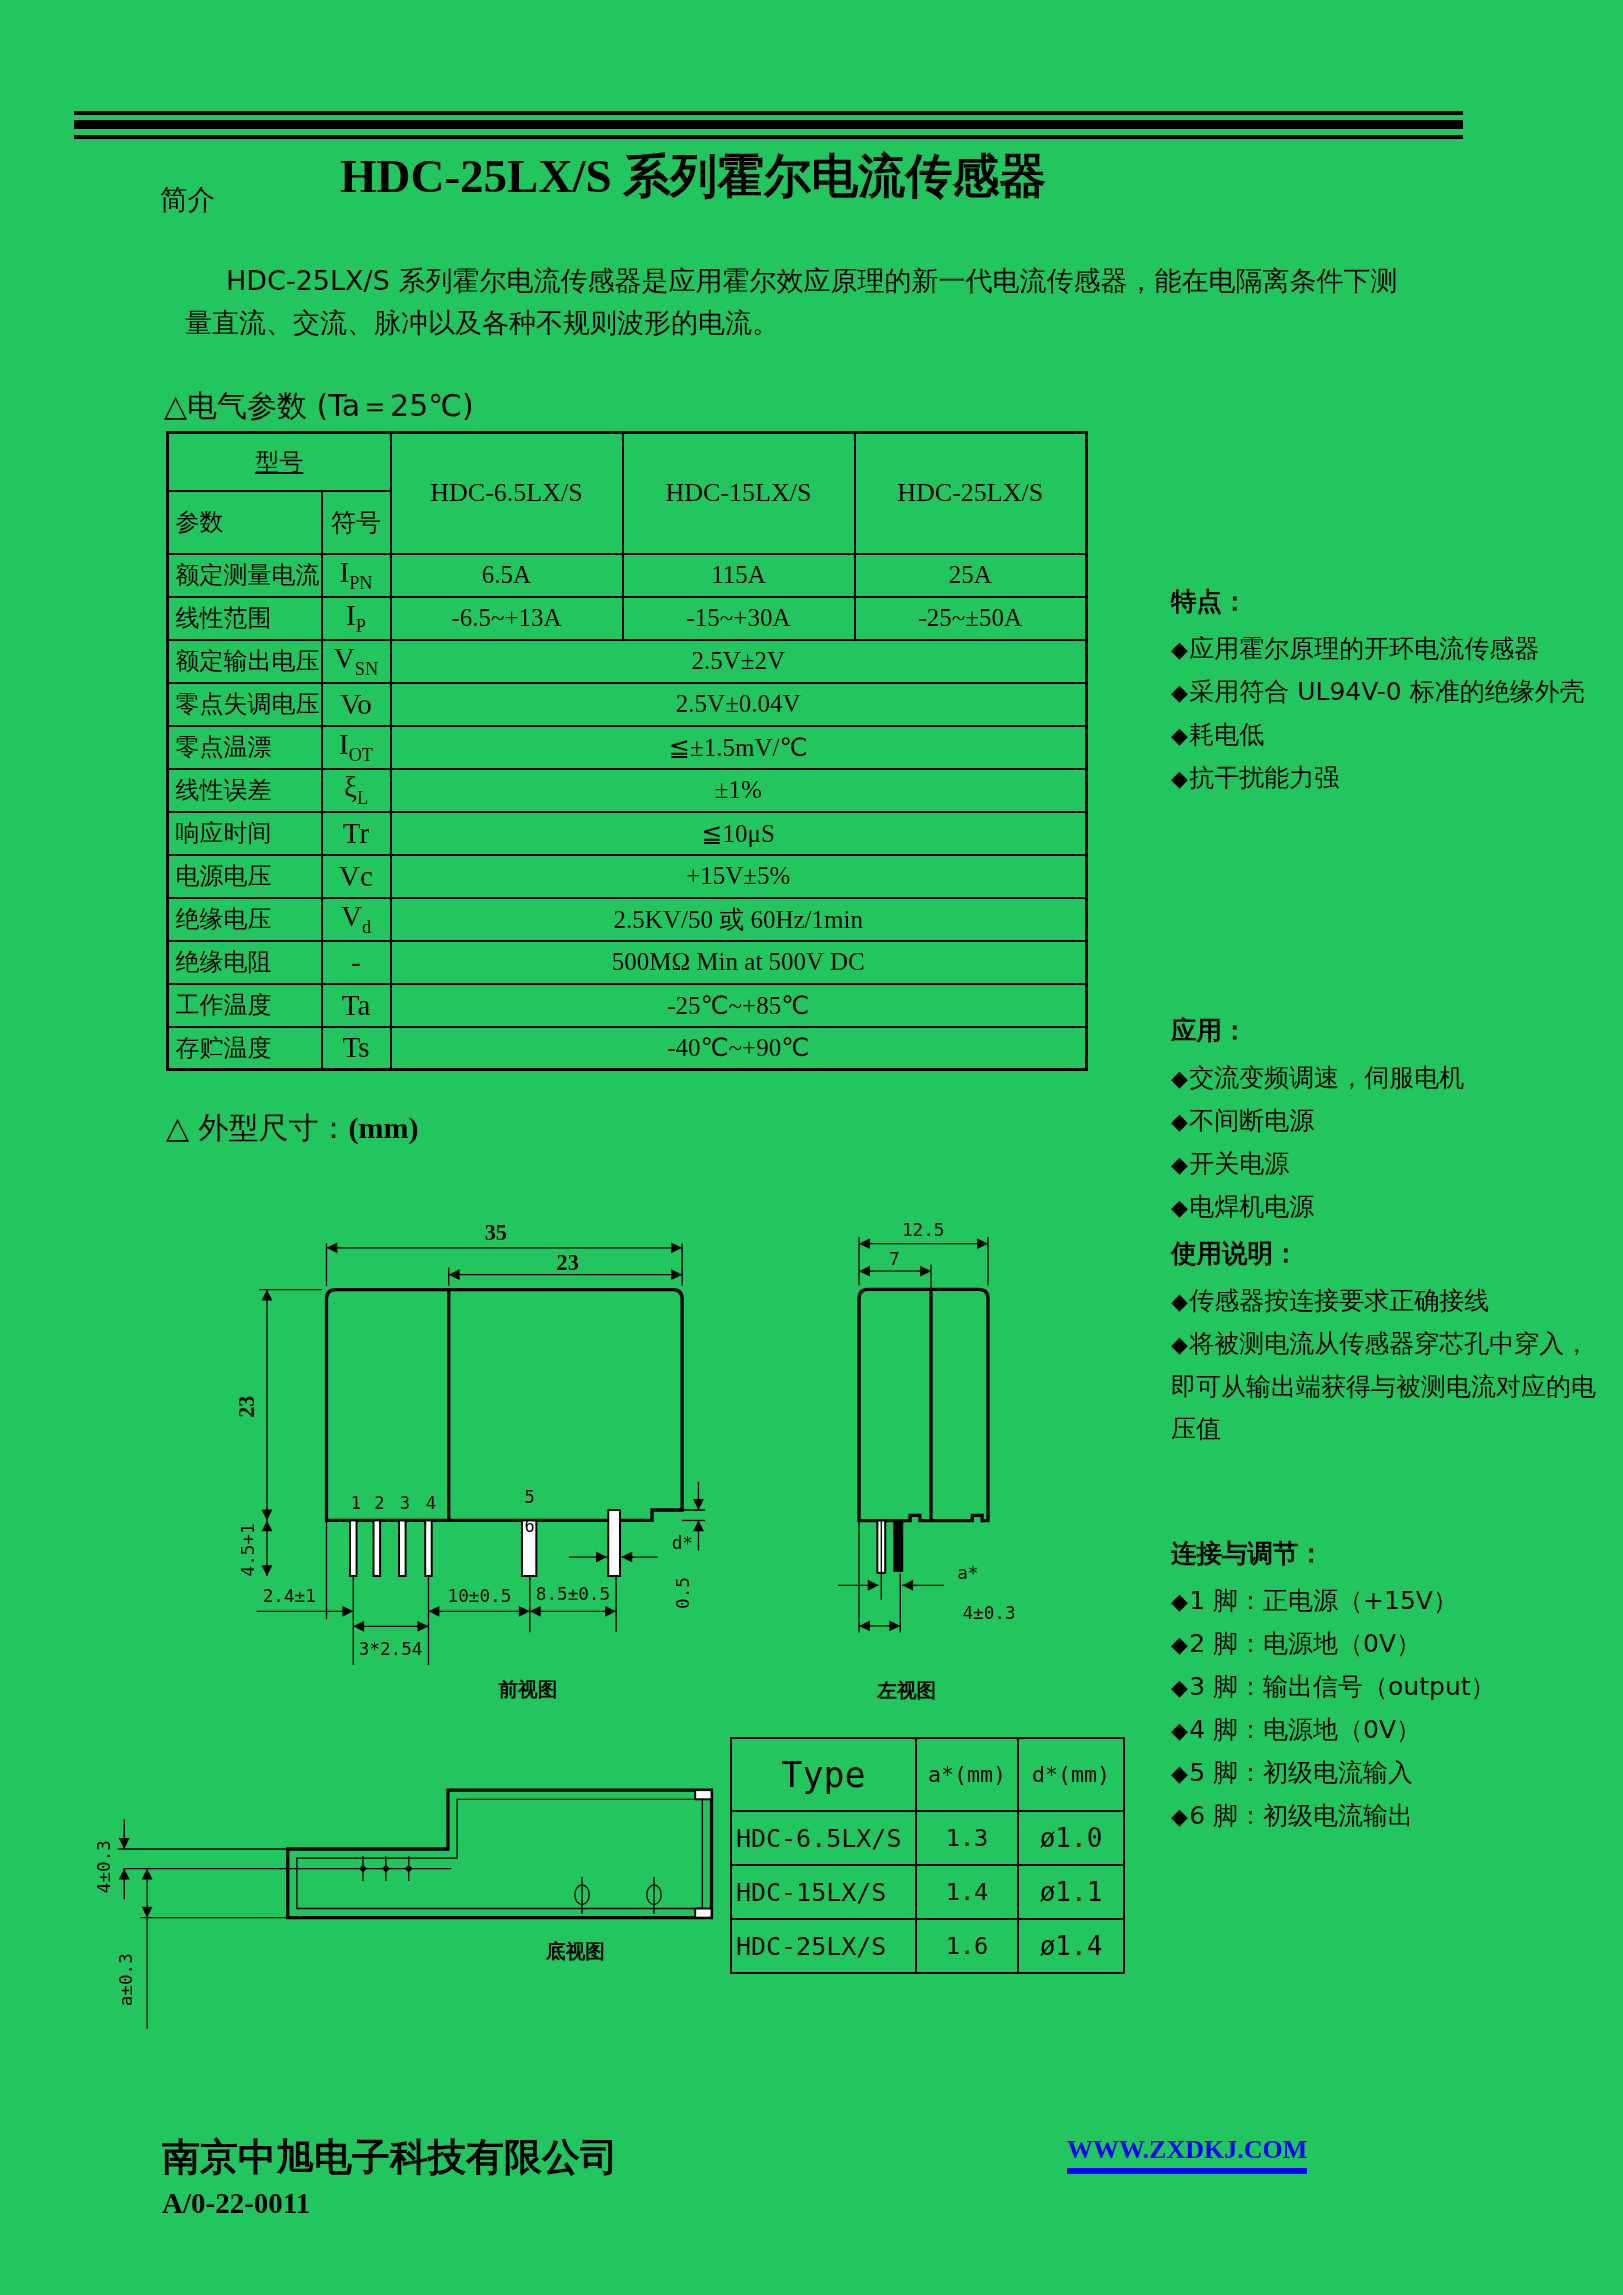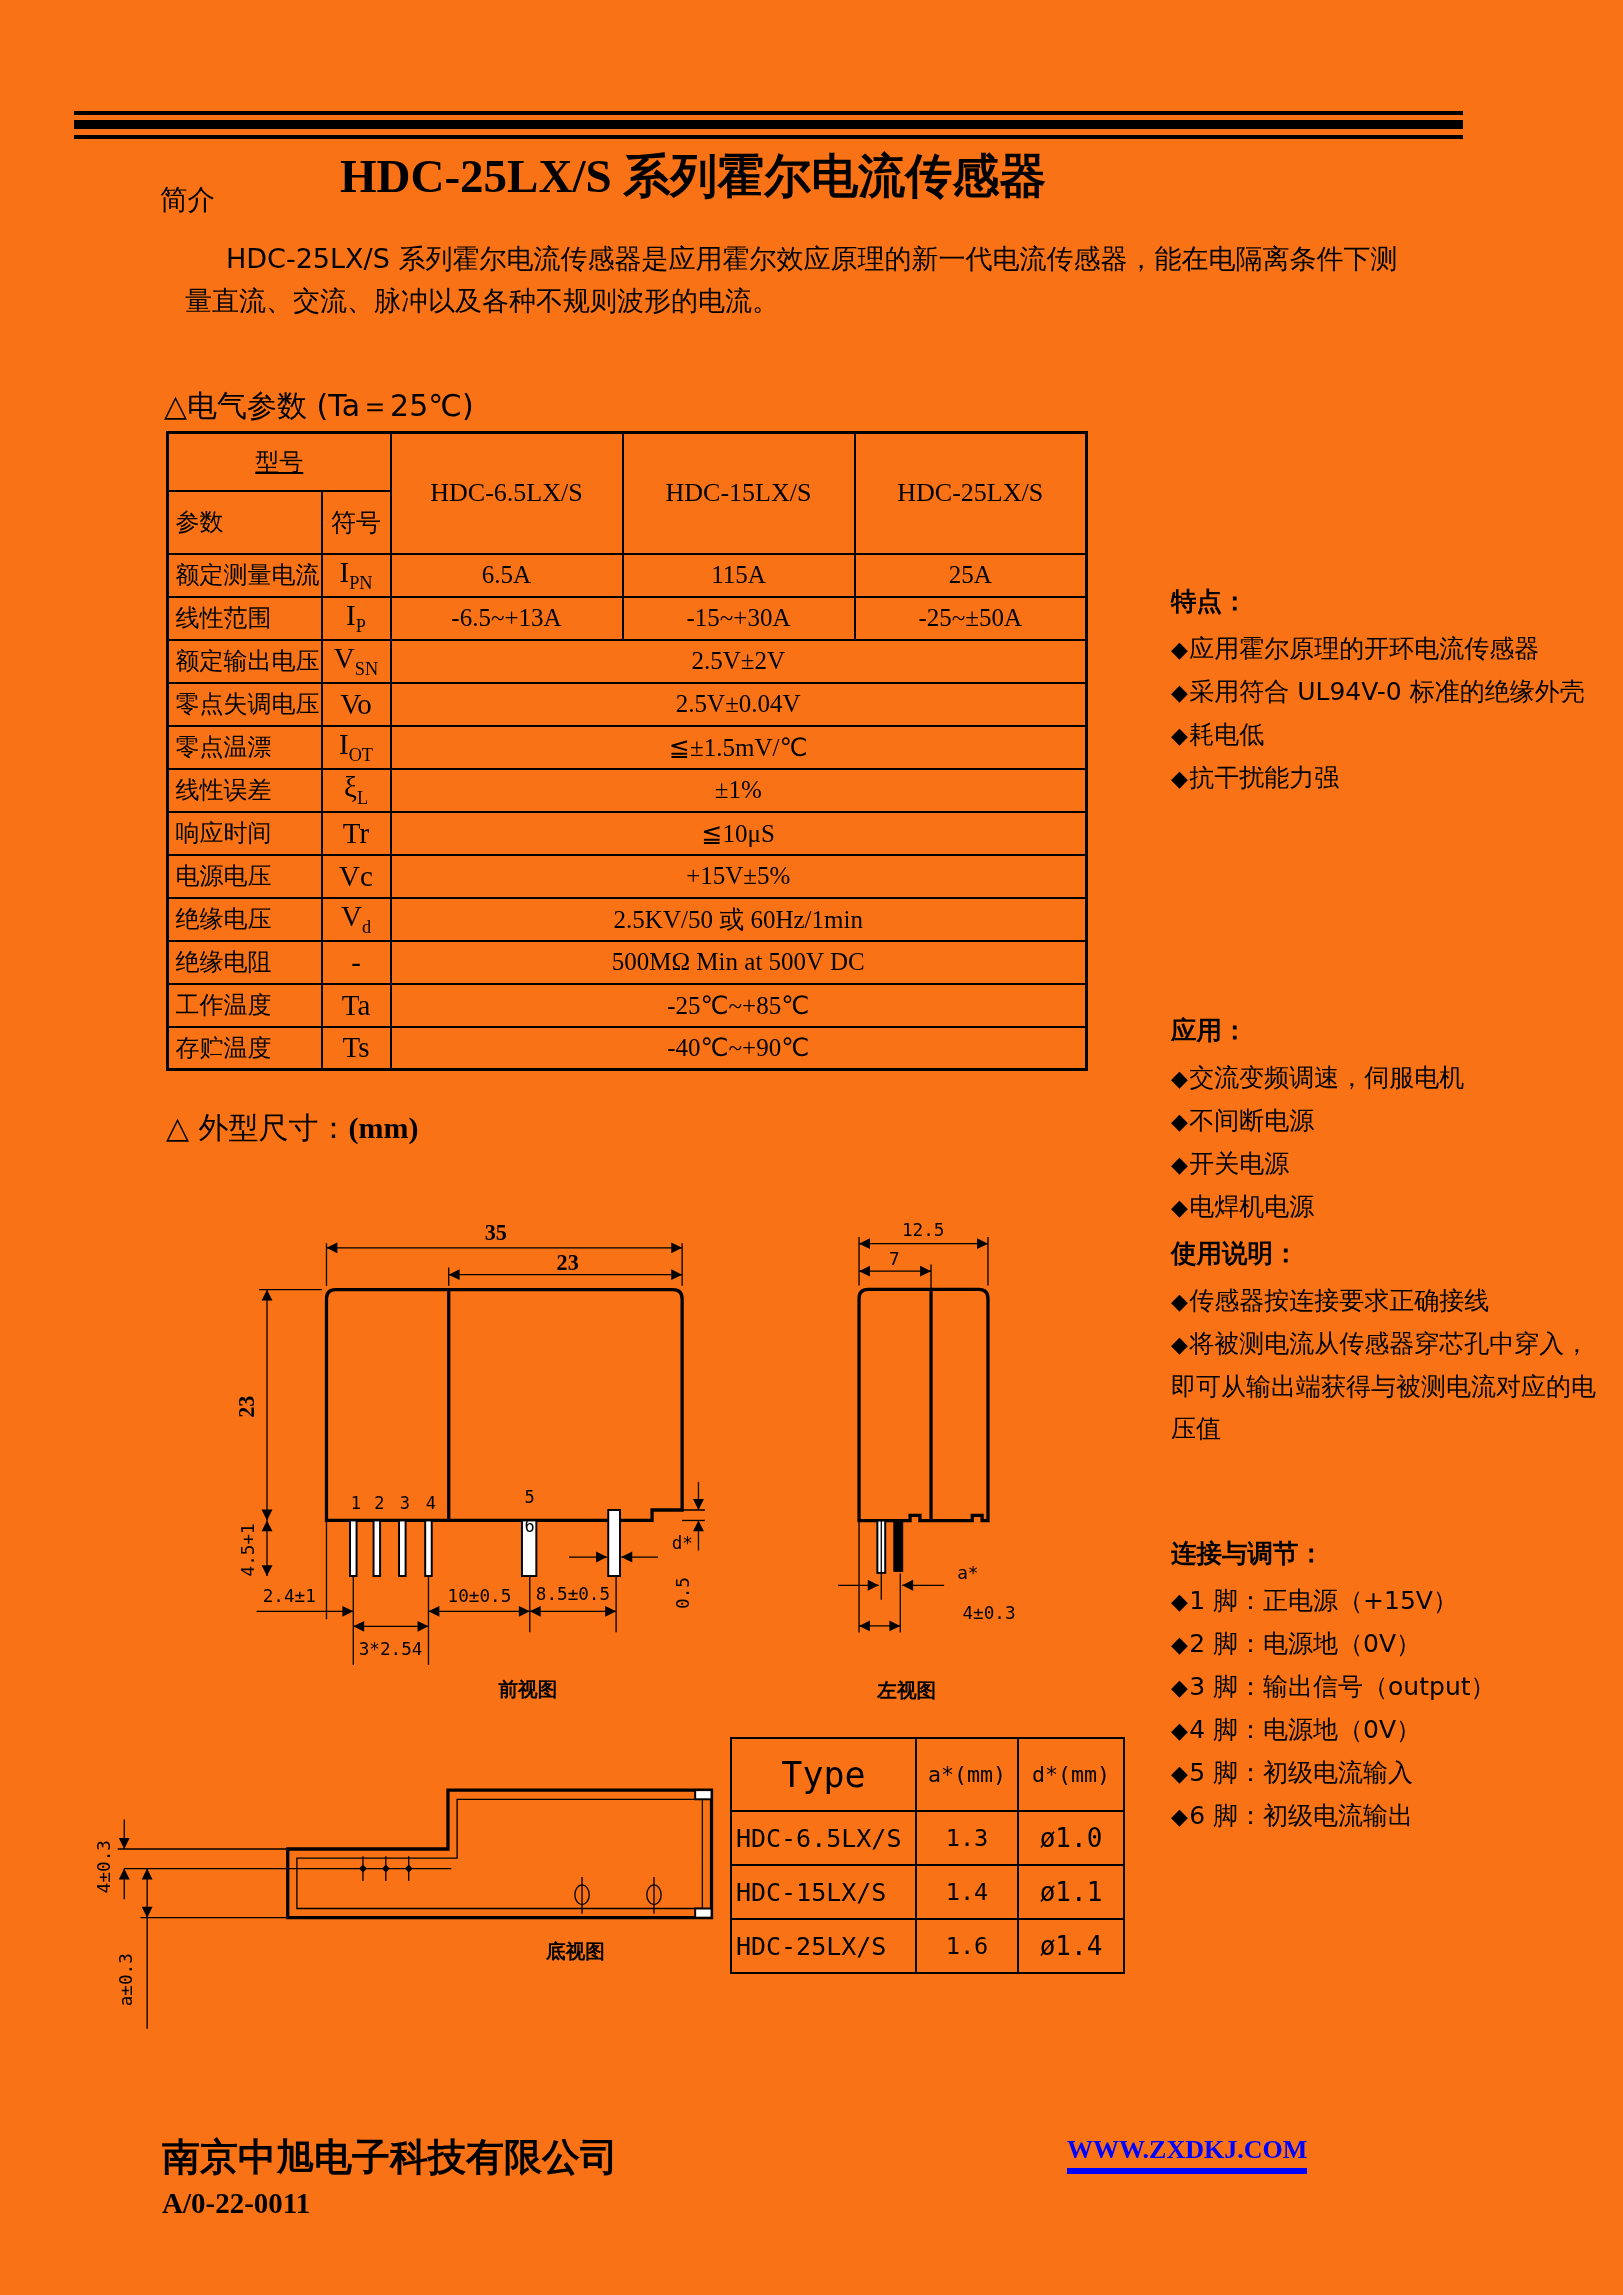--- a/index.html
+++ b/index.html
@@ -1,27 +1,27 @@
 <!DOCTYPE html>
 <html style="font-size:10.5px"><head>
 <meta charset="utf-8">
 <style>
   html,body{margin:0;padding:0;background:#888;}
-  #page{position:relative;width:1623px;height:2295px;background:#f97316;overflow:hidden;
+  #page{position:relative;width:1623px;height:2295px;background:#22c55e;overflow:hidden;
         font-family:"Liberation Serif","DejaVu Sans",serif;color:#000;}
   .abs{position:absolute;}
   
   .rule{position:absolute;left:74px;width:1389px;background:#000;}
   .rule.r1{top:111px;height:3.9px;}
   .rule.r2{top:120px;height:9.2px;}
   .rule.r3{top:135px;height:3.9px;}
   
   #intro-label{left:160px;top:182px;font-size:27.5px;font-family:"DejaVu Sans",sans-serif;}
   #doc-title{left:340px;top:145px;font-size:47px;font-weight:bold;white-space:nowrap;}
-  #intro-p{left:185px;top:238px;width:1263px;font-size:27px;line-height:42px;font-family:"DejaVu Sans",sans-serif;}
+  #intro-p{left:185px;top:260px;width:1263px;font-size:27px;line-height:42px;font-family:"DejaVu Sans",sans-serif;}
   #intro-p .l1{padding-left:41px;display:block;}
   #elec-heading{left:164px;top:386px;font-size:30px;font-family:"DejaVu Sans",sans-serif;}
   #dim-heading{left:166px;top:1108px;font-size:30px;font-family:"DejaVu Sans",sans-serif;}
   #dim-heading .mm{font-weight:bold;font-family:"Liberation Serif",serif;}
   
   table.spec{position:absolute;left:166px;top:431px;width:919px;border-collapse:collapse;
              table-layout:fixed;border:3.3px solid #000;}
   table.spec td{border:2px solid #000;padding:0;vertical-align:middle;overflow:hidden;}
   table.spec td.param{font-size:24px;padding-left:6.5px;font-family:"DejaVu Sans",sans-serif;}
   table.spec td.sym{font-size:29px;text-align:center;}

